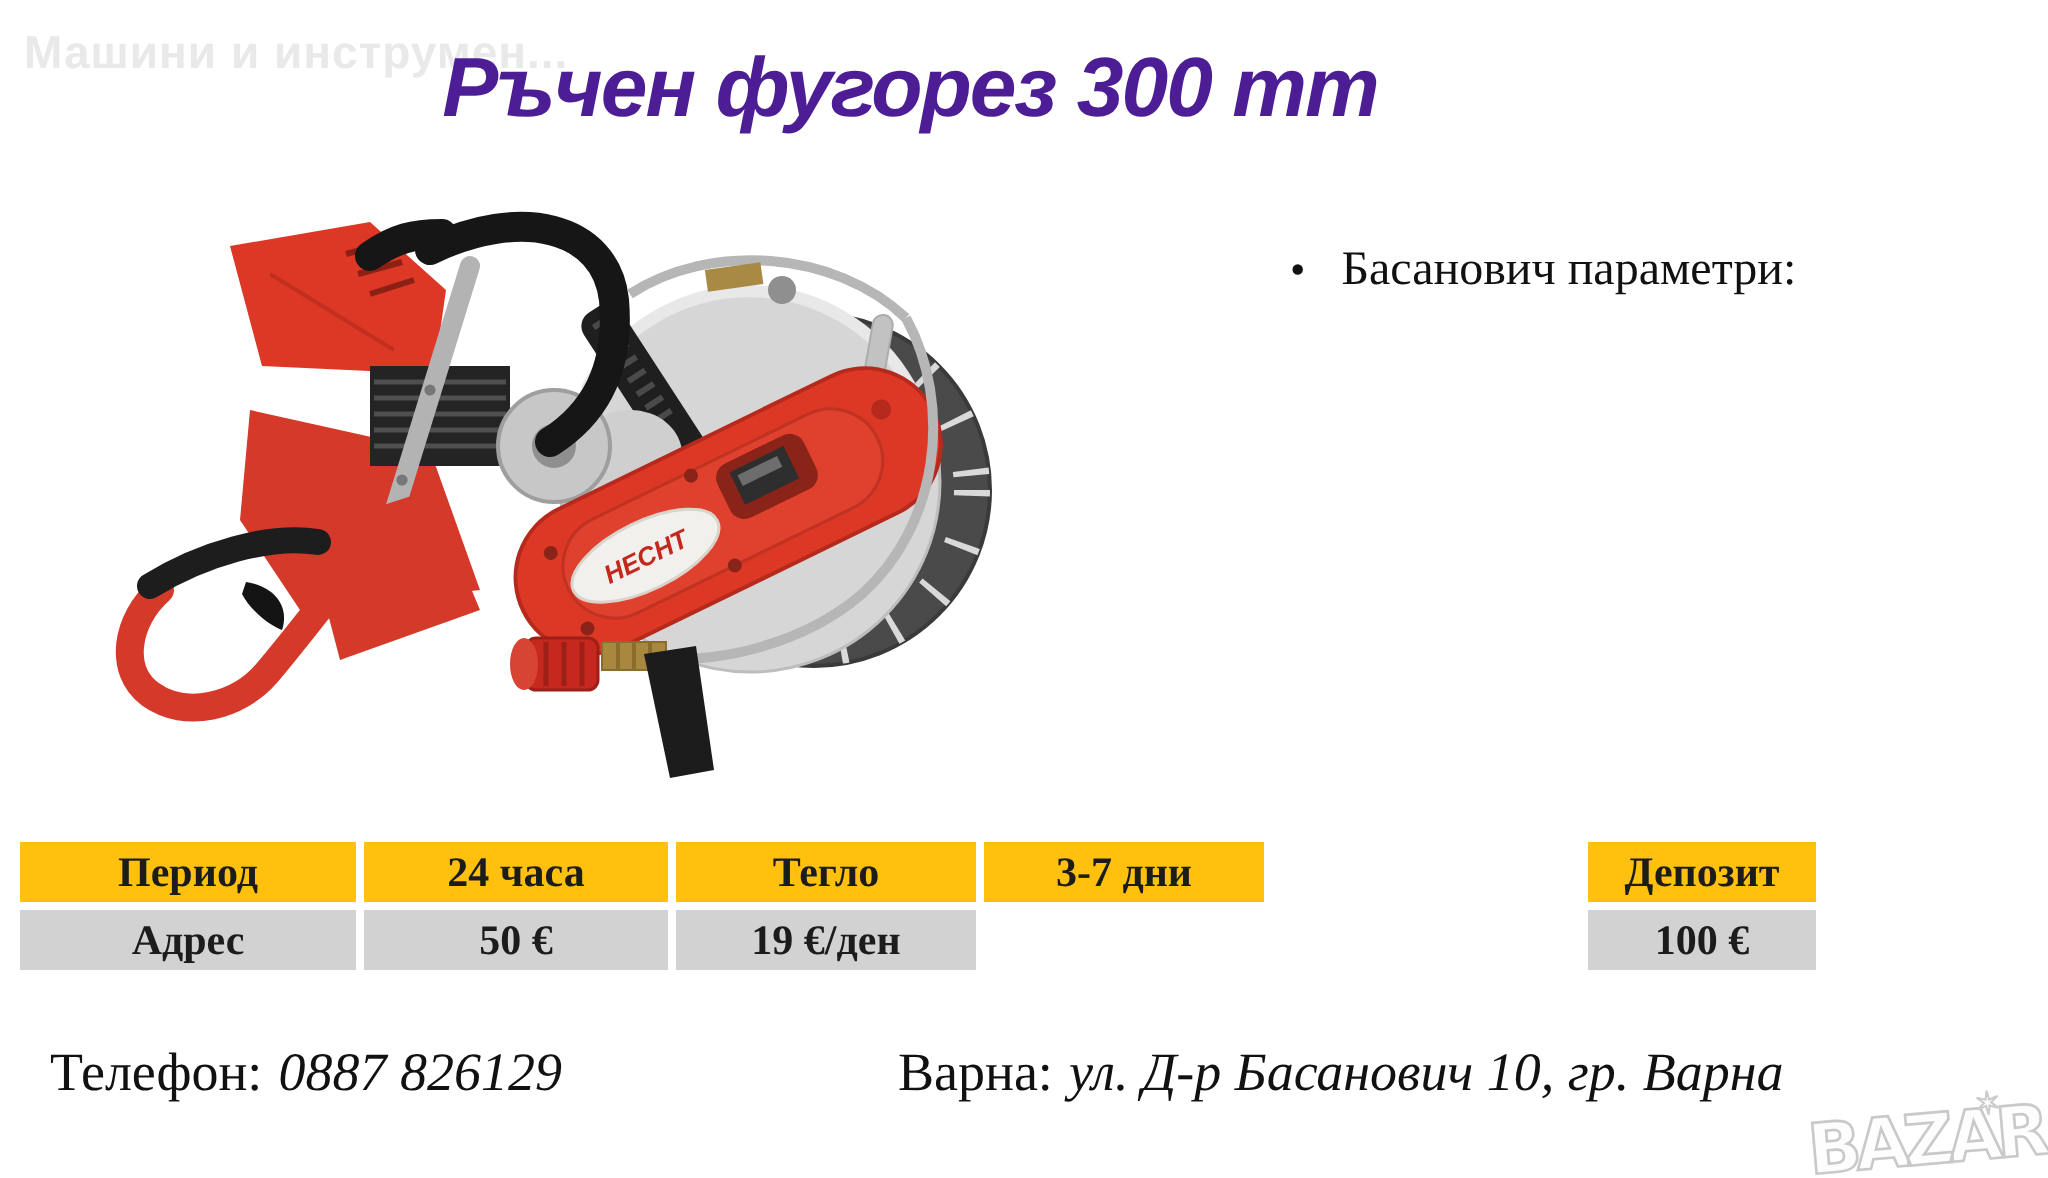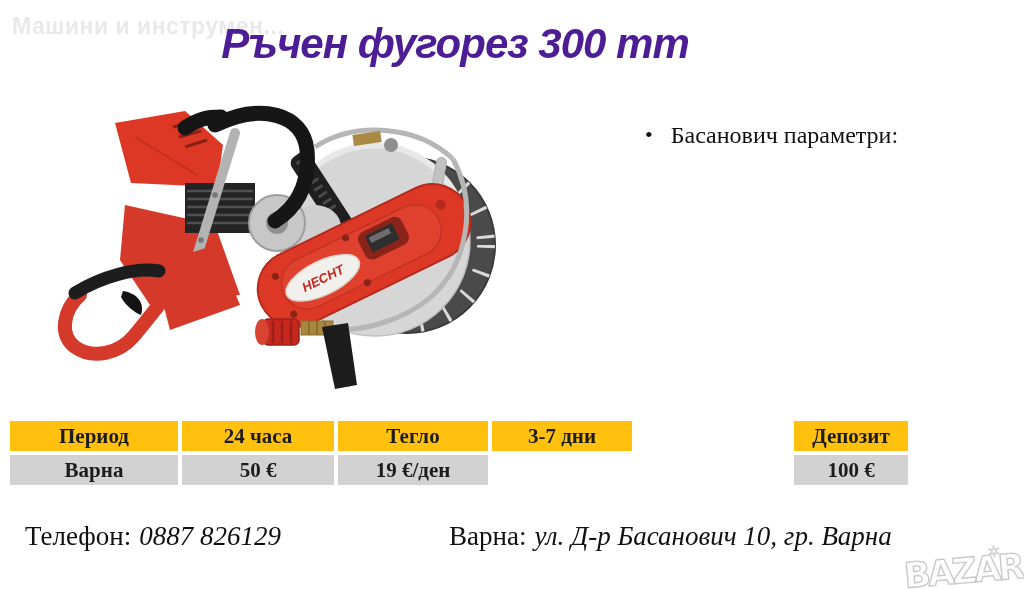--- a/index.html
+++ b/index.html
@@ -156,21 +156,21 @@
       <span class="blt">•</span>
       <span>Басанович параметри:</span>
     </div>
   </section>
 
   <div class="grid-table price-table">
     <div class="cell head">Период</div>
     <div class="cell head">24 часа</div>
     <div class="cell head">Тегло</div>
     <div class="cell head">3-7 дни</div>
-    <div class="cell val">Варна</div>
+    <div class="cell val">Адрес</div>
     <div class="cell val">50 €</div>
     <div class="cell val">19 €/ден</div>
   </div>
 
   <div class="grid-table deposit-table">
     <div class="cell head">Депозит</div>
     <div class="cell val">100 €</div>
   </div>
 
   <div class="contact">

